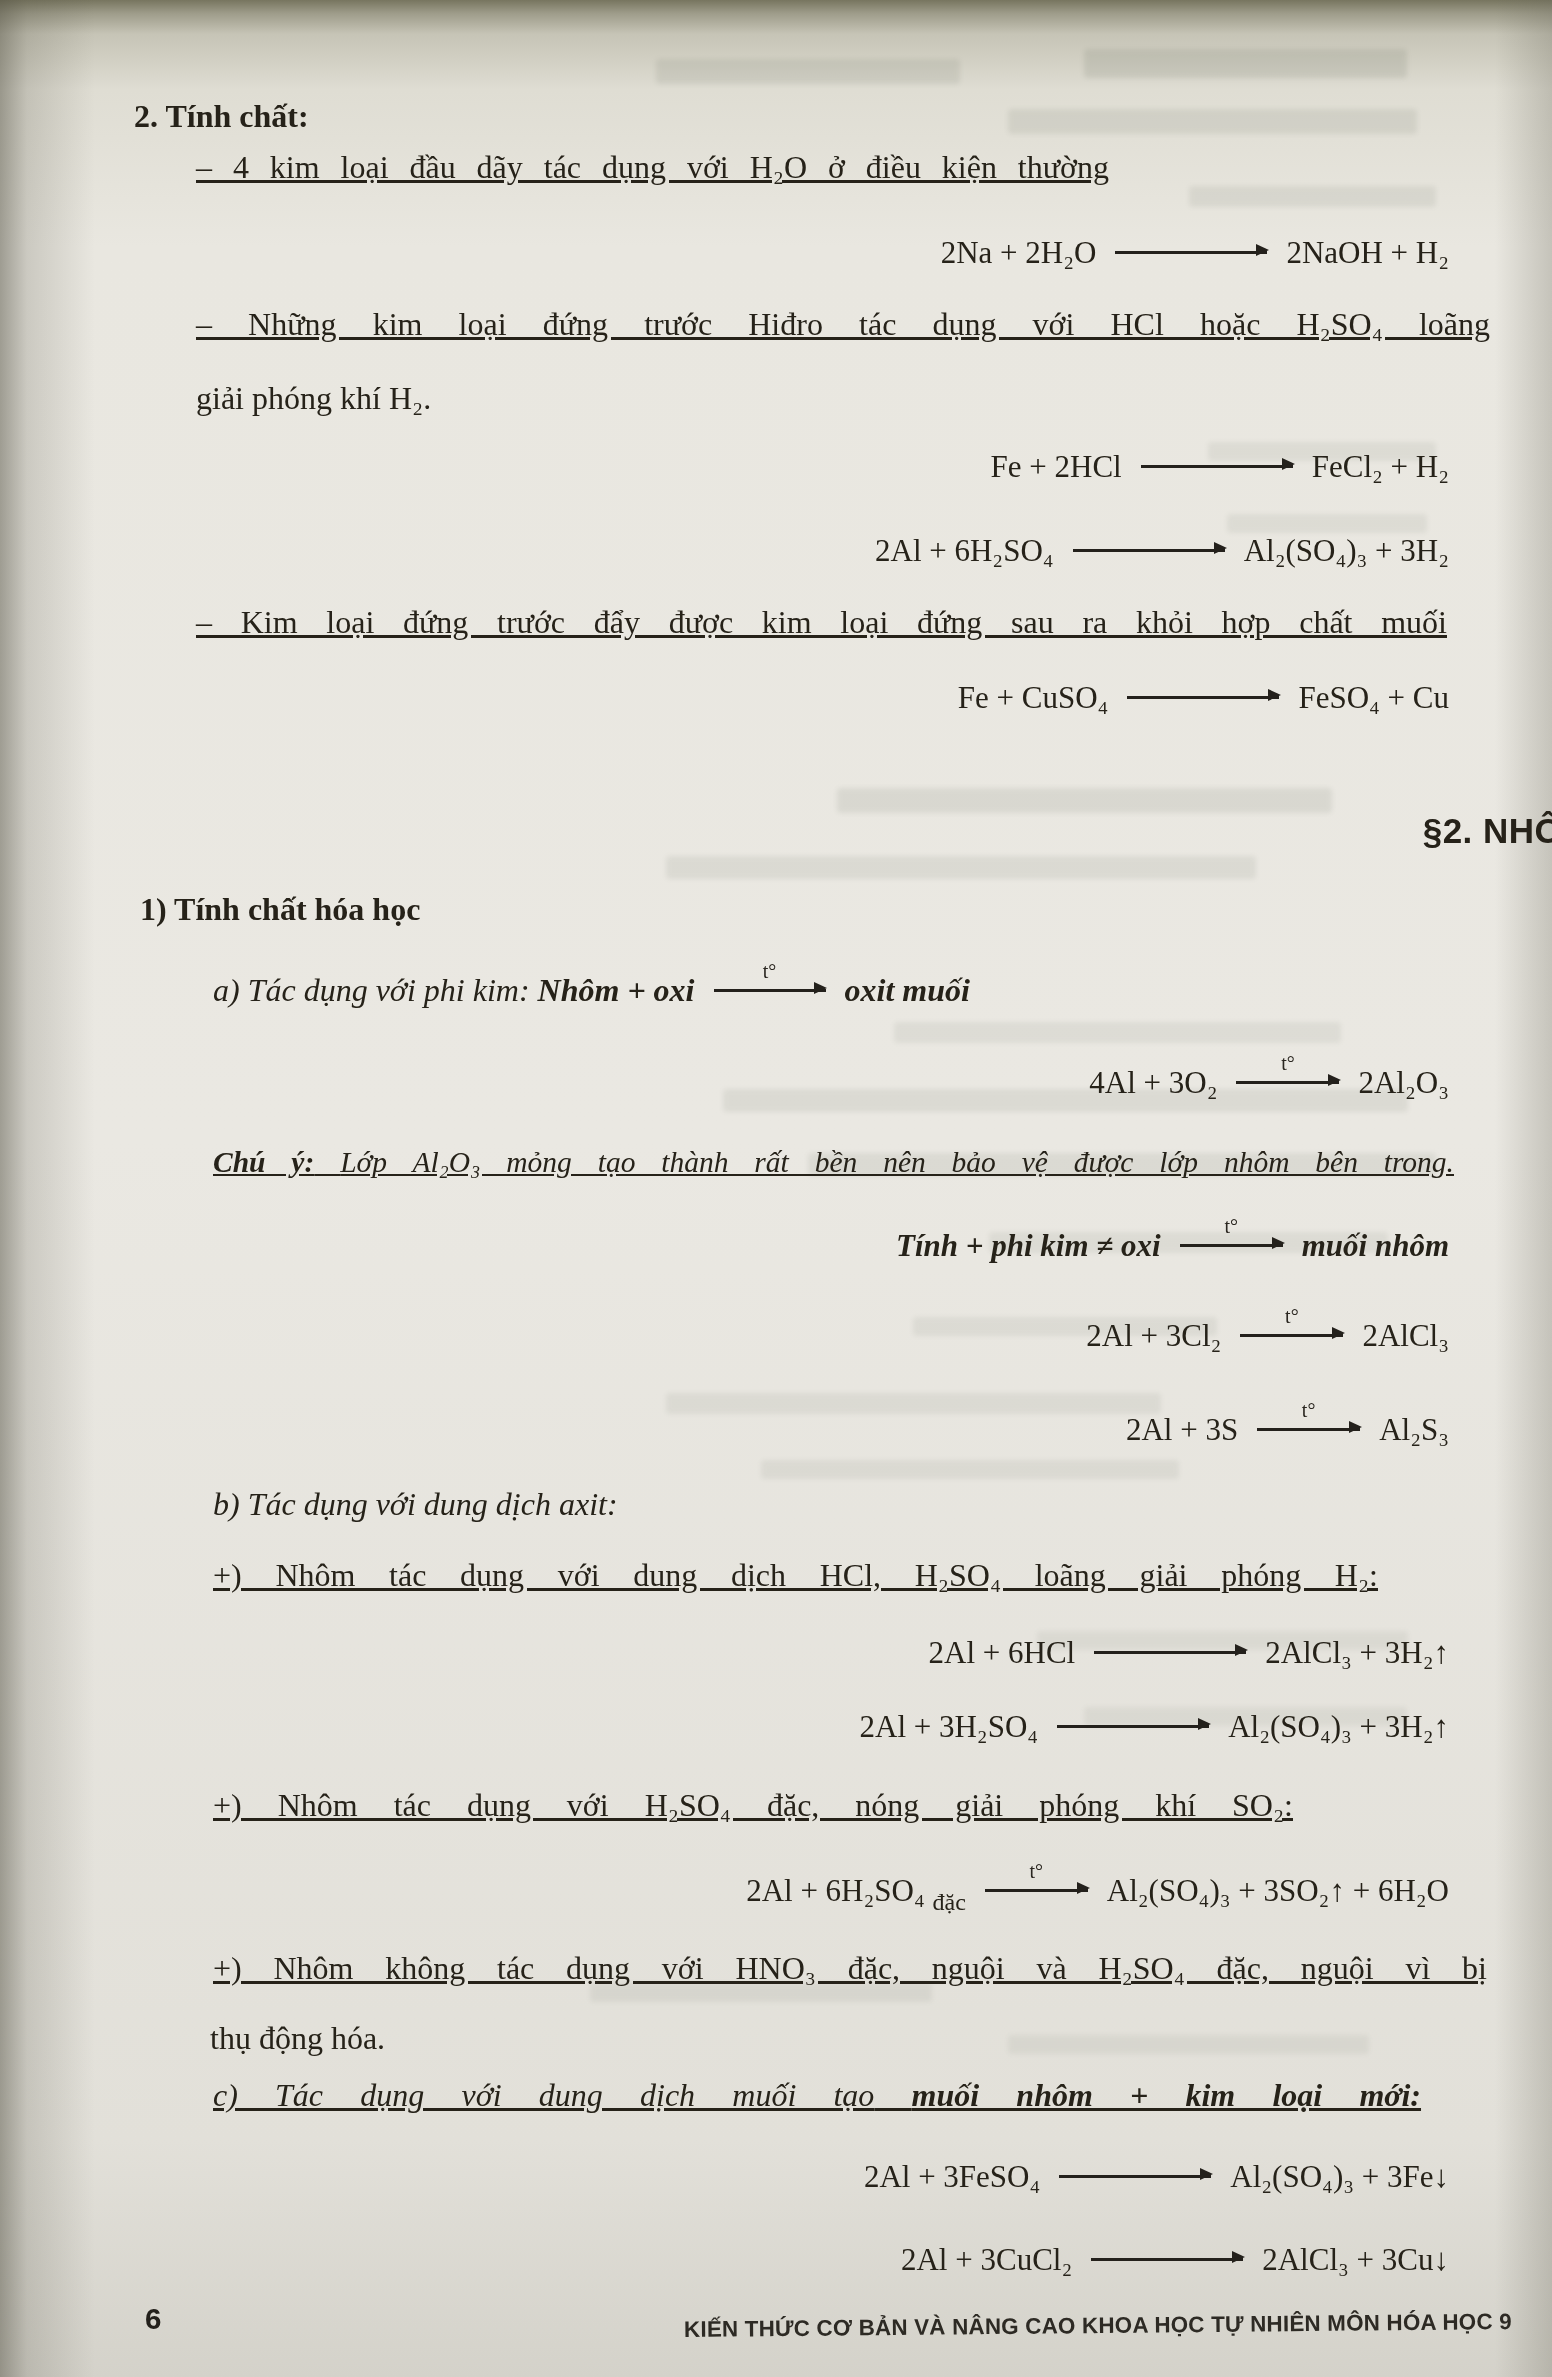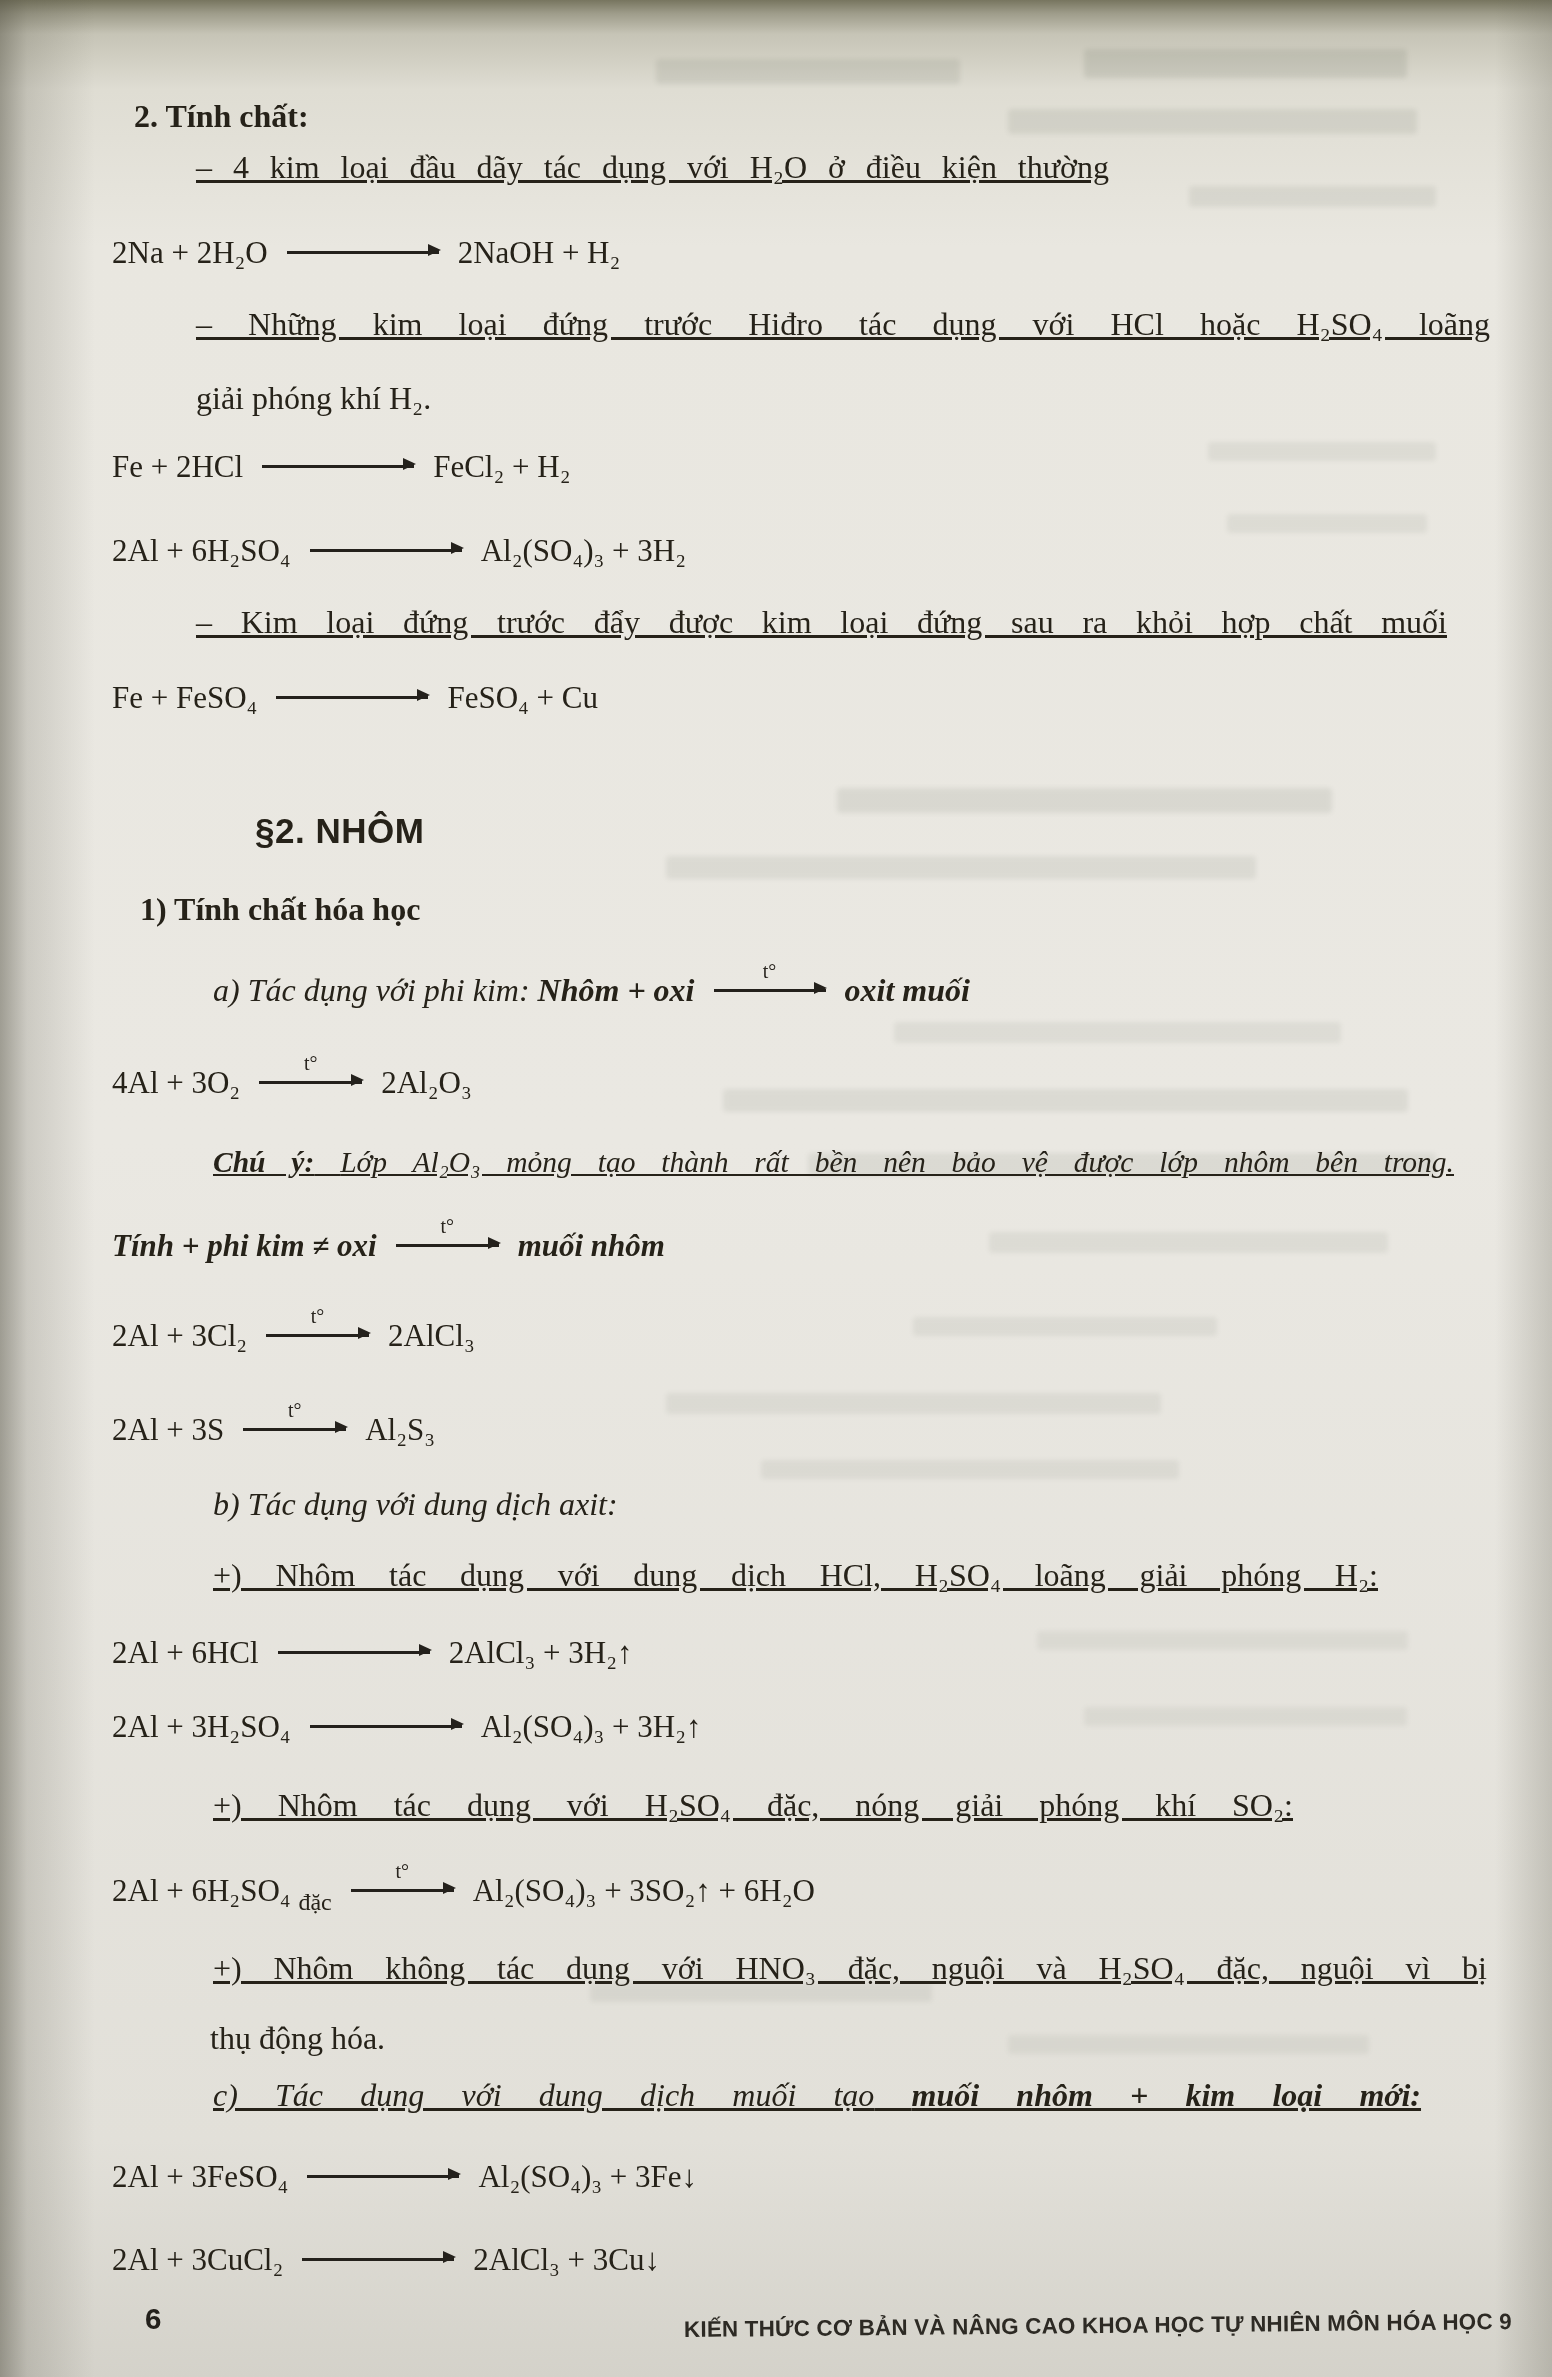--- a/index.html
+++ b/index.html
@@ -12,21 +12,21 @@
     background:
       linear-gradient(90deg, rgba(84,82,68,0.50) 0px, rgba(84,82,68,0.20) 27px, rgba(84,82,68,0) 95px),
       linear-gradient(270deg, rgba(104,102,88,0.28) 0px, rgba(104,102,88,0) 57px),
       linear-gradient(180deg, #77755f 0px, #9e9c8a 13.3px, #c6c4b6 34px, #dfddd3 90px,
                       #e9e7e0 247px, #eae8e2 1141px, #e2e0d9 2140px, #d4d2ca 2378px);
   }
   .line{position:absolute;font-size:32px;white-space:nowrap;line-height:1.25;text-align:right;}
   .just{white-space:normal;text-align:justify;text-align-last:justify;text-decoration:underline;}
   .b{font-weight:bold;}
   .i{font-style:italic;}
-  .eq{position:absolute;left:112px;width:1313px;text-align:left;font-size:31px;white-space:nowrap;line-height:1.3;}
+  .eq{position:absolute;left:136px;width:1313px;text-align:right;font-size:31px;white-space:nowrap;line-height:1.3;}
   .sec-title{font-family:"Liberation Sans","DejaVu Sans",sans-serif;font-weight:bold;font-size:35px;letter-spacing:0.5px;}
   .rxn-arrow{display:inline-block;position:relative;height:2.4px;background:#24211c;vertical-align:9.5px;margin:0 19px;}
   .rxn-arrow::after{content:"";position:absolute;right:-1.9px;top:-6.7px;width:0;height:0;
     border-left:13.3px solid #24211c;border-top:6.7px solid transparent;border-bottom:6.7px solid transparent;}
   .rxn-arrow .cond{position:absolute;left:50%;bottom:7.6px;transform:translateX(-50%);
     font-size:20px;font-style:normal;font-weight:normal;color:#2a2620;}
   .w-long{width:152px;}
   .w-cond{width:103px;}
   .w-sch{width:112px;}
   .dac{font-size:24px;vertical-align:-8.6px;letter-spacing:0;}
@@ -77,21 +77,21 @@
     <span>Fe + 2HCl</span><span class="rxn-arrow w-long"></span><span>FeCl₂ + H₂</span>
   </div>
 
   <div class="eq" style="top:531px">
     <span>2Al + 6H₂SO₄</span><span class="rxn-arrow w-long"></span><span>Al₂(SO₄)₃ + 3H₂</span>
   </div>
 
   <div class="line just" style="top:602px;left:196px;width:1251px">– Kim loại đứng trước đẩy được kim loại đứng sau ra khỏi hợp chất muối</div>
 
   <div class="eq" style="top:678px">
-    <span>Fe + FeSO₄</span><span class="rxn-arrow w-long"></span><span>FeSO₄ + Cu</span>
+    <span>Fe + CuSO₄</span><span class="rxn-arrow w-long"></span><span>FeSO₄ + Cu</span>
   </div>
 
   <div class="eq" style="top:808px;padding-left:143px">
     <span class="sec-title">§2. NHÔM</span>
   </div>
 
   <div class="line b" style="top:889px;left:140px">1) Tính chất hóa học</div>
 
   <div class="line i" style="top:970px;left:213px">
     <span>a) Tác dụng với phi kim:</span>

